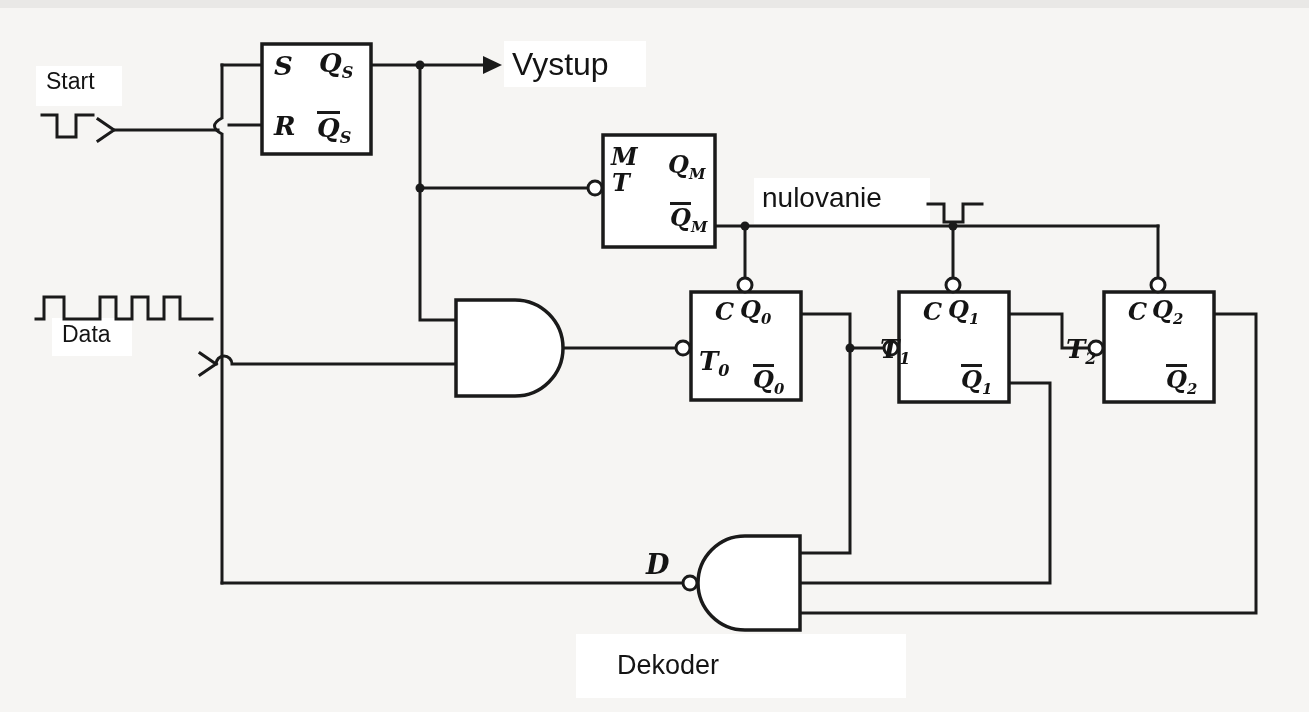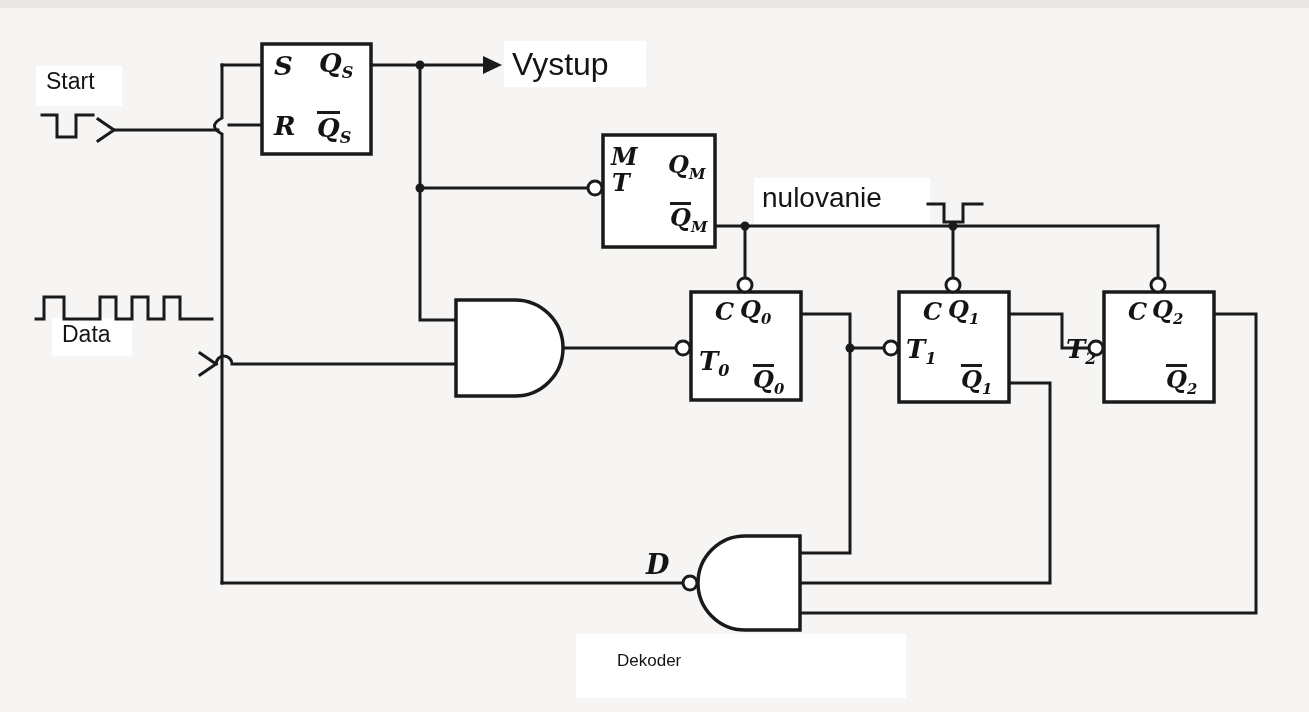--- a/index.html
+++ b/index.html
@@ -19,21 +19,21 @@
     line-height:1;
   }
   .sans{font-family:"Liberation Sans",sans-serif;}
   .serif{
     font-family:"DejaVu Serif","Liberation Serif",serif;
     font-style:italic;
     font-weight:bold;
   }
   .f23{font-size:23px;}
   .f24{font-size:24px;}
-  .f25{font-size:17px;}
+  .f25{font-size:27px;}
   .f26{font-size:26px;}
   .f27{font-size:27px;}
   .f28{font-size:28px;}
   .f29{font-size:32px;}
   .sb{font-size:0.62em;}
   .ovl{
     display:inline-block;
     border-top:3px solid #1a1a1a;
     padding-top:1px;
   }
@@ -131,21 +131,21 @@
   <div class="lbl serif f24" style="left:668px;top:145px"><span>Q</span><sub class="sb">M</sub></div>
   <div class="lbl serif f24" style="left:670px;top:194px"><span class="ovl">Q</span><sub class="sb">M</sub></div>
 
   <div class="lbl serif f24" style="left:715px;top:292px">C</div>
   <div class="lbl serif f24" style="left:740px;top:290px"><span>Q</span><sub class="sb">0</sub></div>
   <div class="lbl serif f26" style="left:699px;top:340px"><span>T</span><sub class="sb">0</sub></div>
   <div class="lbl serif f24" style="left:753px;top:356px"><span class="ovl">Q</span><sub class="sb">0</sub></div>
 
   <div class="lbl serif f24" style="left:923px;top:292px">C</div>
   <div class="lbl serif f24" style="left:948px;top:290px"><span>Q</span><sub class="sb">1</sub></div>
-  <div class="lbl serif f26" style="left:906px;top:328px"><span>T</span><sub class="sb">1</sub></div>
+  <div class="lbl serif f26" style="left:880px;top:328px"><span>T</span><sub class="sb">1</sub></div>
   <div class="lbl serif f24" style="left:961px;top:356px"><span class="ovl">Q</span><sub class="sb">1</sub></div>
 
   <div class="lbl serif f24" style="left:1128px;top:292px">C</div>
   <div class="lbl serif f24" style="left:1152px;top:290px"><span>Q</span><sub class="sb">2</sub></div>
   <div class="lbl serif f26" style="left:1066px;top:328px"><span>T</span><sub class="sb">2</sub></div>
   <div class="lbl serif f24" style="left:1166px;top:356px"><span class="ovl">Q</span><sub class="sb">2</sub></div>
 
   <div class="lbl serif f27" style="left:646px;top:543px">D</div>
 
 </div>

